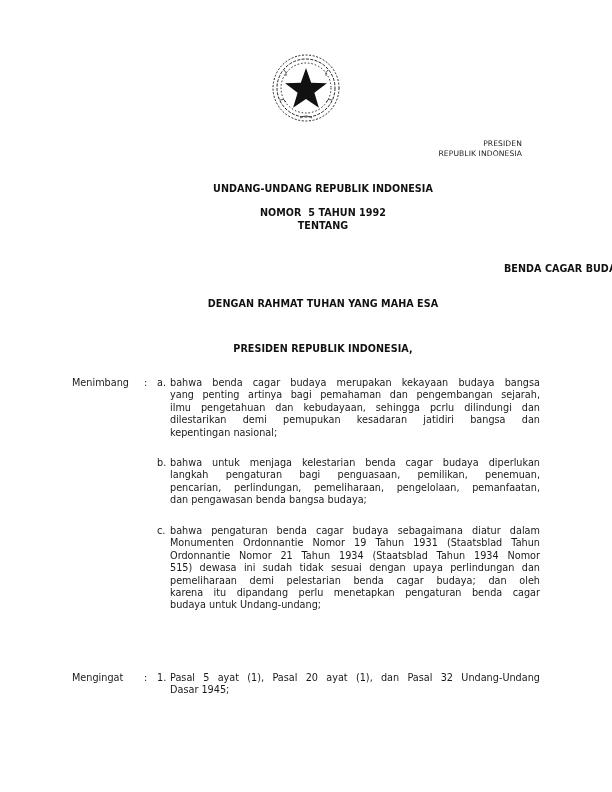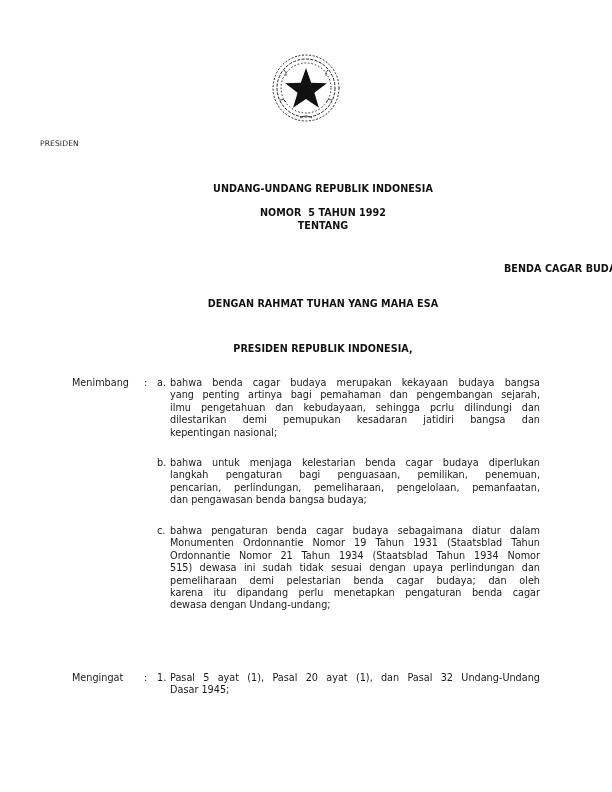--- a/index.html
+++ b/index.html
@@ -1,21 +1,21 @@
 <!DOCTYPE html>
 <html><head>
   <meta charset="utf-8">
   <style>
     html, body { margin: 0; padding: 0; background: #ffffff; }
     body { width: 612px; height: 792px; position: relative; overflow: hidden;
            font-family: "DejaVu Sans", sans-serif; color: #1a1a1a; }
     .page { position: absolute; left: 0; top: 0; width: 612px; height: 792px; background: #fff; }
     .emblem { position: absolute; left: 270px; top: 52px; width: 72px; height: 72px; }
-    .emblem-caption { position: absolute; left: 0; width: 522px; text-align: left;
-                      font-size: 7.6px; line-height: 10px; letter-spacing: 0.1px; color: #222; padding-left: 40px; }
+    .emblem-caption { position: absolute; left: 0; width: 522px; text-align: right;
+                      font-size: 7.6px; line-height: 10px; letter-spacing: 0.1px; color: #222; }
     .cap1 { top: 139px; }
     .cap2 { top: 149px; }
     .heading { position: absolute; left: 0; width: 612px; text-align: center;
                font-size: 9.6px; font-weight: bold; letter-spacing: 0.05px; color: #111; margin-left: 17px; }
     .h1 { top: 183px; }
     .h2 { top: 207px; }
     .h3 { top: 220px; }
     .h4 { top: 263px; text-align: right; }
     .h5 { top: 298px; }
     .h6 { top: 343px; }
@@ -44,20 +44,21 @@
       <path d="M10 48 q4 -2 6 2" fill="none"></path>
       <path d="M62 48 q-4 -2 -6 2" fill="none"></path>
       <path d="M14 18 q3 2 2 6" fill="none"></path>
       <path d="M58 18 q-3 2 -2 6" fill="none"></path>
       <path d="M30 66 q6 -4 12 0" fill="none"></path>
     </g>
     <polygon fill="#111" points="36,16 41.2,30.8 56.9,31.2 44.4,40.8 48.9,55.8 36,47 23.1,55.8 27.6,40.8 15.1,31.2 30.8,30.8"></polygon>
   </svg>
 
   <div class="emblem-caption cap1">PRESIDEN</div>
+  <div class="emblem-caption cap2">REPUBLIK INDONESIA</div>
 
   <div class="heading h1">UNDANG-UNDANG REPUBLIK INDONESIA</div>
   <div class="heading h2" style="white-space:pre;">NOMOR  5 TAHUN 1992</div>
   <div class="heading h3">TENTANG</div>
   <div class="heading h4">BENDA CAGAR BUDAYA</div>
 
   <div class="heading h5">DENGAN RAHMAT TUHAN YANG MAHA ESA</div>
   <div class="heading h6">PRESIDEN REPUBLIK INDONESIA,</div>
 
   <div class="section" style="top:377px;">
@@ -87,21 +88,21 @@
 
     <div class="item" style="top:148px;">
       <span class="item-marker">c.</span>
       <div class="item-text">
         <span class="line">bahwa pengaturan benda cagar budaya sebagaimana diatur dalam</span>
         <span class="line">Monumenten Ordonnantie Nomor 19 Tahun 1931 (Staatsblad Tahun</span>
         <span class="line">Ordonnantie Nomor 21 Tahun 1934 (Staatsblad Tahun 1934 Nomor</span>
         <span class="line">515) dewasa ini sudah tidak sesuai dengan upaya perlindungan dan</span>
         <span class="line">pemeliharaan demi pelestarian benda cagar budaya; dan oleh</span>
         <span class="line">karena itu dipandang perlu menetapkan pengaturan benda cagar</span>
-        <span class="line last">dewasa dengan Undang-undang;</span>
+        <span class="line last">budaya untuk Undang-undang;</span>
       </div>
     </div>
   </div>
 
   <div class="section" style="top:672px;">
     <span class="section-label">Mengingat</span>
     <span class="section-colon">:</span>
     <div class="item" style="top:0px;">
       <span class="item-marker">1.</span>
       <div class="item-text">

